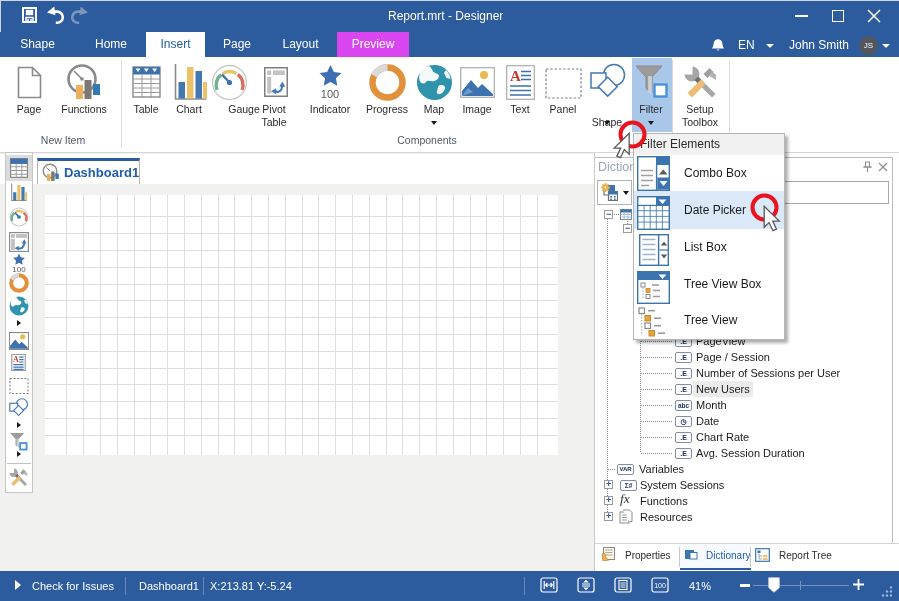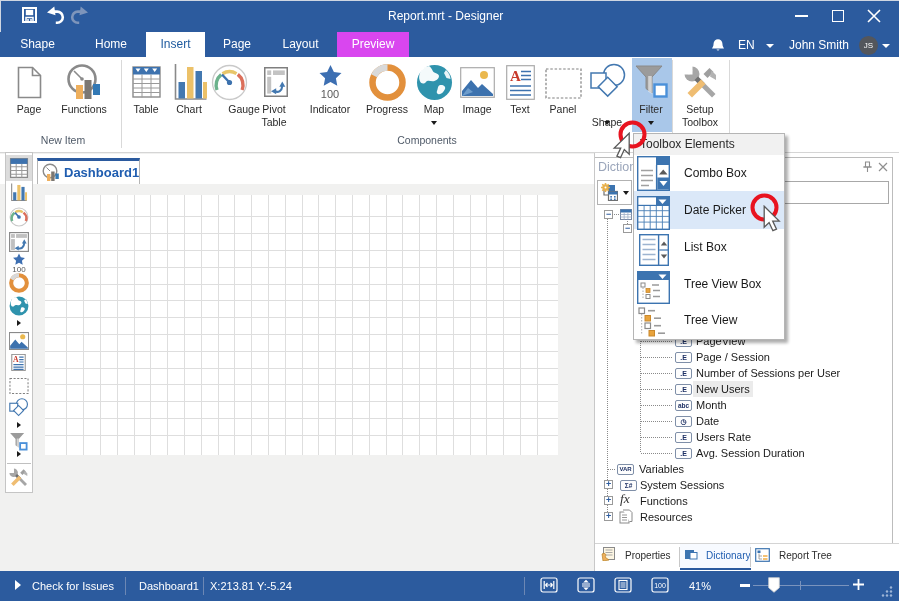--- a/index.html
+++ b/index.html
@@ -237,21 +237,21 @@
   <div class="doth" style="left:641px;top:405px;width:31px;"></div>
   <div class="badge" style="left:675px;top:400px;font-size:6.5px;">abc</div>
   <div class="treerow" style="left:696px;top:397px;">Month</div>
 
   <div class="doth" style="left:641px;top:421px;width:31px;"></div>
   <div class="badge" style="left:675px;top:416px;">◷</div>
   <div class="treerow" style="left:696px;top:413px;">Date</div>
 
   <div class="doth" style="left:641px;top:437px;width:31px;"></div>
   <div class="badge" style="left:675px;top:432px;">.E</div>
-  <div class="treerow" style="left:696px;top:429px;">Users Rate</div>
+  <div class="treerow" style="left:696px;top:429px;">Chart Rate</div>
 
   <div class="doth" style="left:641px;top:453px;width:31px;"></div>
   <div class="badge" style="left:675px;top:448px;">.E</div>
   <div class="treerow" style="left:696px;top:445px;">Avg. Session Duration</div>
 
   <div class="doth" style="left:608px;top:469px;width:8px;"></div>
   <div class="badge" style="left:617px;top:464px;font-size:6px;">VAR</div>
   <div class="treerow" style="left:639px;top:461px;">Variables</div>
 
   <div class="expander" style="left:604px;top:480px;">
@@ -515,21 +515,21 @@
     <path d="M4.5 4.5 L8 8" stroke="#8a8a8a" stroke-width="1"></path>
     <rect x="5" y="11" width="3.4" height="7" fill="#eeaf5d"></rect>
     <rect x="9.2" y="8.5" width="3.4" height="9.5" fill="#7c7873"></rect>
     <rect x="13.4" y="10.5" width="3.4" height="5.5" fill="#3379b5"></rect>
   </svg>
   <div class="abs" style="left:64px;top:165px;font-size:13px;font-weight:bold;color:#1f5db0;">Dashboard1</div>
 </div>
 <div id="popup">
   <div class="abs" style="left:633px;top:133px;width:152px;height:207px;background:#fff;border:1px solid #b5b5b5;box-shadow:3px 3px 3px rgba(0,0,0,0.32);"></div>
   <div class="abs" style="left:634px;top:134px;width:150px;height:21px;background:#f1f1f1;"></div>
-  <div class="abs" style="left:640px;top:137px;font-size:12px;color:#2b2b2b;">Toolbox Elements</div>
+  <div class="abs" style="left:640px;top:137px;font-size:12px;color:#2b2b2b;">Filter Elements</div>
   <div class="abs" style="left:634px;top:191.4px;width:150px;height:37.2px;background:#dbe8f8;"></div>
 
   <svg class="abs" style="left:637px;top:156px" width="33" height="35" viewBox="0 0 33 35">
     <rect x="0.7" y="0.7" width="31.6" height="33.6" fill="#fff" stroke="#3c74b0" stroke-width="1.4"></rect>
     <rect x="19" y="0.7" width="13.3" height="8.3" fill="#3c74b0"></rect>
     <path d="M19.6 9 v25" stroke="#3c74b0" stroke-width="1.4"></path>
     <path d="M4 14.5 h12 M4 19.5 h12 M4 24.5 h12 M4 29.5 h8" stroke="#a0a0a0" stroke-width="1.5"></path>
     <path d="M22 18.5 h8.5 l-4.25 -5 z" fill="#5a5a5a"></path>
     <rect x="20.3" y="21.5" width="12" height="12.1" fill="#3c74b0"></rect>
     <path d="M22.5 25 h8 l-4 5 z" fill="#fff"></path>

